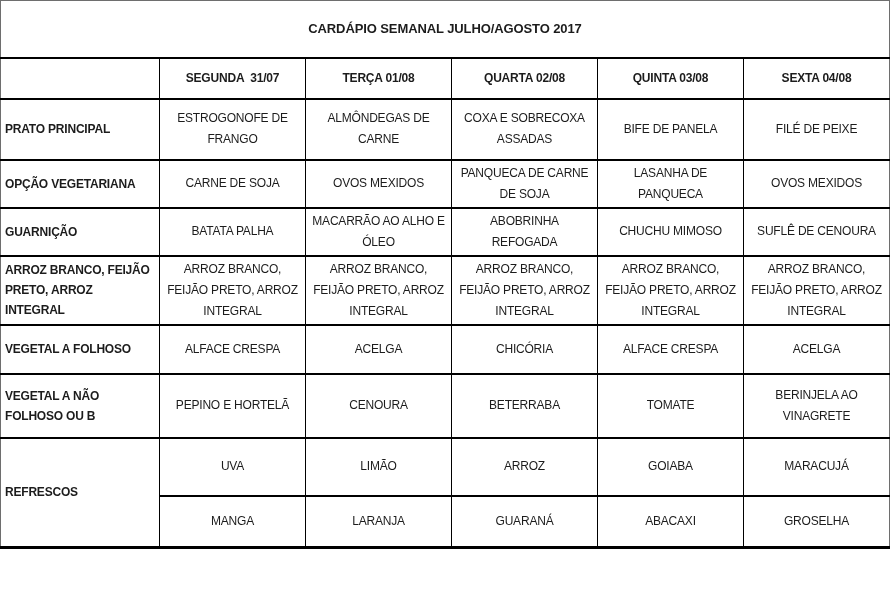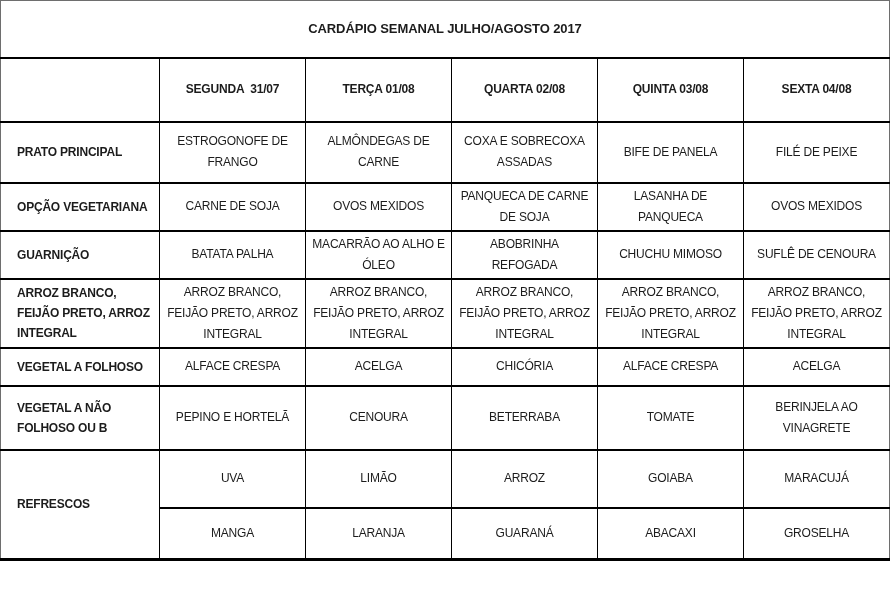--- a/index.html
+++ b/index.html
@@ -53,36 +53,36 @@
   td.hd {
     text-align: center;
     font-weight: bold;
     font-size: 12px;
     white-space: pre;
   }
   td.lbl {
     text-align: left;
     font-weight: bold;
     font-size: 12px;
-    padding-left: 16px;
+    padding-left: 4px;
     line-height: 20px;
   }
   td.c {
     text-align: center;
     font-weight: normal;
     font-size: 12px;
   }
   
   tr.r-title    { height: 57px; }
-  tr.r-head     { height: 64px; }
+  tr.r-head     { height: 41px; }
   tr.r-prato    { height: 61px; }
   tr.r-opcao    { height: 41px; }
   tr.r-guarn    { height: 44px; }
   tr.r-arroz    { height: 62px; }
-  tr.r-folhoso  { height: 38px; }
+  tr.r-folhoso  { height: 49px; }
   tr.r-naofolh  { height: 64px; }
   tr.r-refr1    { height: 58px; }
   tr.r-refr2    { height: 52px; }
 </style>
 </head>
 <body>
 
 <div class="sheet">
   <table class="menu">
     <colgroup>

